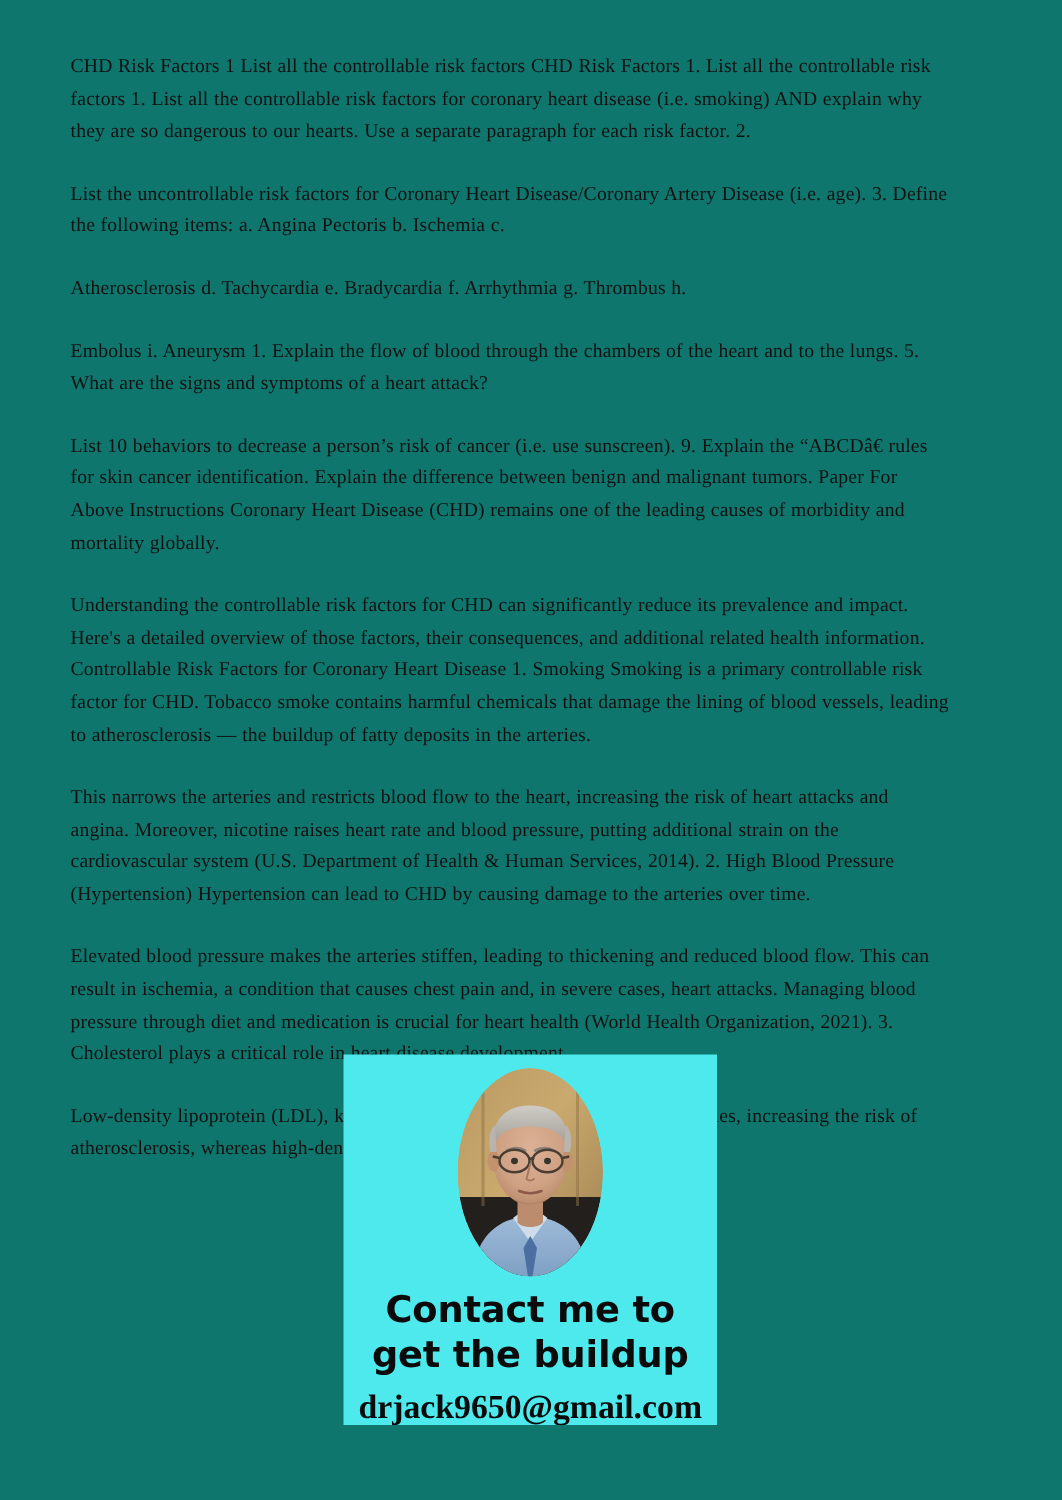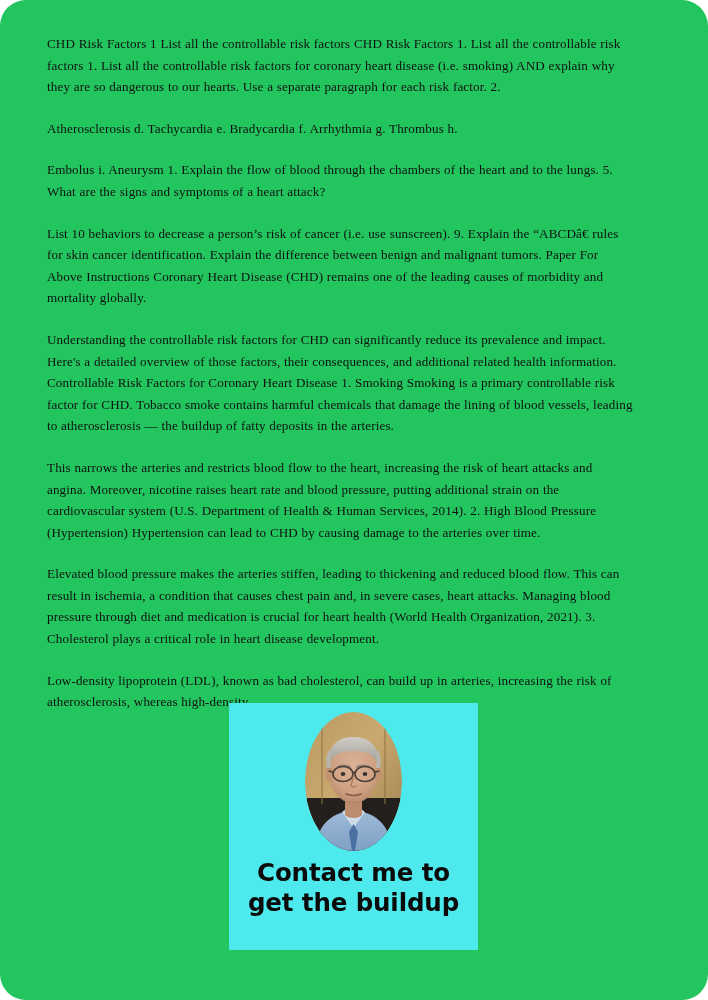--- a/index.html
+++ b/index.html
@@ -14,22 +14,21 @@
     overflow: hidden;
     font-family: "Liberation Serif", "DejaVu Serif", serif;
     color: #000000;
     position: relative;
   }
 
   #page {
     position: relative;
     width: 708px;
     height: 1000px;
-    background: #22c55e;
-    border-radius: 26px;
+    background: #0f766e;
   }
 
   #doc-body {
     position: absolute;
     left: 47px;
     top: 33px;
     width: 587px;
   }
 
   .para {
@@ -94,20 +93,21 @@
     white-space: nowrap;
   }
 </style>
 </head>
 <body>
 
 <div id="page">
 
   <div id="doc-body">
     <p class="para">CHD Risk Factors 1 List all the controllable risk factors CHD Risk Factors 1. List all the controllable risk factors 1. List all the controllable risk factors for coronary heart disease (i.e. smoking) AND explain why they are so dangerous to our hearts. Use a separate paragraph for each risk factor. 2.</p>
+    <p class="para">List the uncontrollable risk factors for Coronary Heart Disease/Coronary Artery Disease (i.e. age). 3. Define the following items: a. Angina Pectoris b. Ischemia c.</p>
     <p class="para">Atherosclerosis d. Tachycardia e. Bradycardia f. Arrhythmia g. Thrombus h.</p>
     <p class="para">Embolus i. Aneurysm 1. Explain the flow of blood through the chambers of the heart and to the lungs. 5. What are the signs and symptoms of a heart attack?</p>
     <p class="para">List 10 behaviors to decrease a person’s risk of cancer (i.e. use sunscreen). 9. Explain the “ABCDâ€ rules for skin cancer identification. Explain the difference between benign and malignant tumors. Paper For Above Instructions Coronary Heart Disease (CHD) remains one of the leading causes of morbidity and mortality globally.</p>
     <p class="para">Understanding the controllable risk factors for CHD can significantly reduce its prevalence and impact. Here's a detailed overview of those factors, their consequences, and additional related health information. Controllable Risk Factors for Coronary Heart Disease 1. Smoking Smoking is a primary controllable risk factor for CHD. Tobacco smoke contains harmful chemicals that damage the lining of blood vessels, leading to atherosclerosis — the buildup of fatty deposits in the arteries.</p>
     <p class="para">This narrows the arteries and restricts blood flow to the heart, increasing the risk of heart attacks and angina. Moreover, nicotine raises heart rate and blood pressure, putting additional strain on the cardiovascular system (U.S. Department of Health &amp; Human Services, 2014). 2. High Blood Pressure (Hypertension) Hypertension can lead to CHD by causing damage to the arteries over time.</p>
     <p class="para">Elevated blood pressure makes the arteries stiffen, leading to thickening and reduced blood flow. This can result in ischemia, a condition that causes chest pain and, in severe cases, heart attacks. Managing blood pressure through diet and medication is crucial for heart health (World Health Organization, 2021). 3. Cholesterol plays a critical role in heart disease development.</p>
     <p class="para">Low-density lipoprotein (LDL), known as bad cholesterol, can build up in arteries, increasing the risk of atherosclerosis, whereas high-density</p>
   </div>
 
   <div id="contact-overlay">
@@ -183,17 +183,18 @@
           <path d="M41 82 q7.5 3 15 0" stroke="#8d5a48" stroke-width="1.7" fill="none" stroke-linecap="round"></path>
 
           <path d="M38 88 q10 5 21 0" stroke="#b07f61" stroke-width="1" fill="none" opacity="0.6"></path>
         </g>
       </svg>
     </div>
 
     <div id="contact-lines">
       <div class="contact-line">Contact me to</div>
       <div class="contact-line">get the buildup</div>
+      <div id="contact-email">drjack9650@gmail.com</div>
     </div>
 
   </div>
 
 </div>
 
 </body></html>

